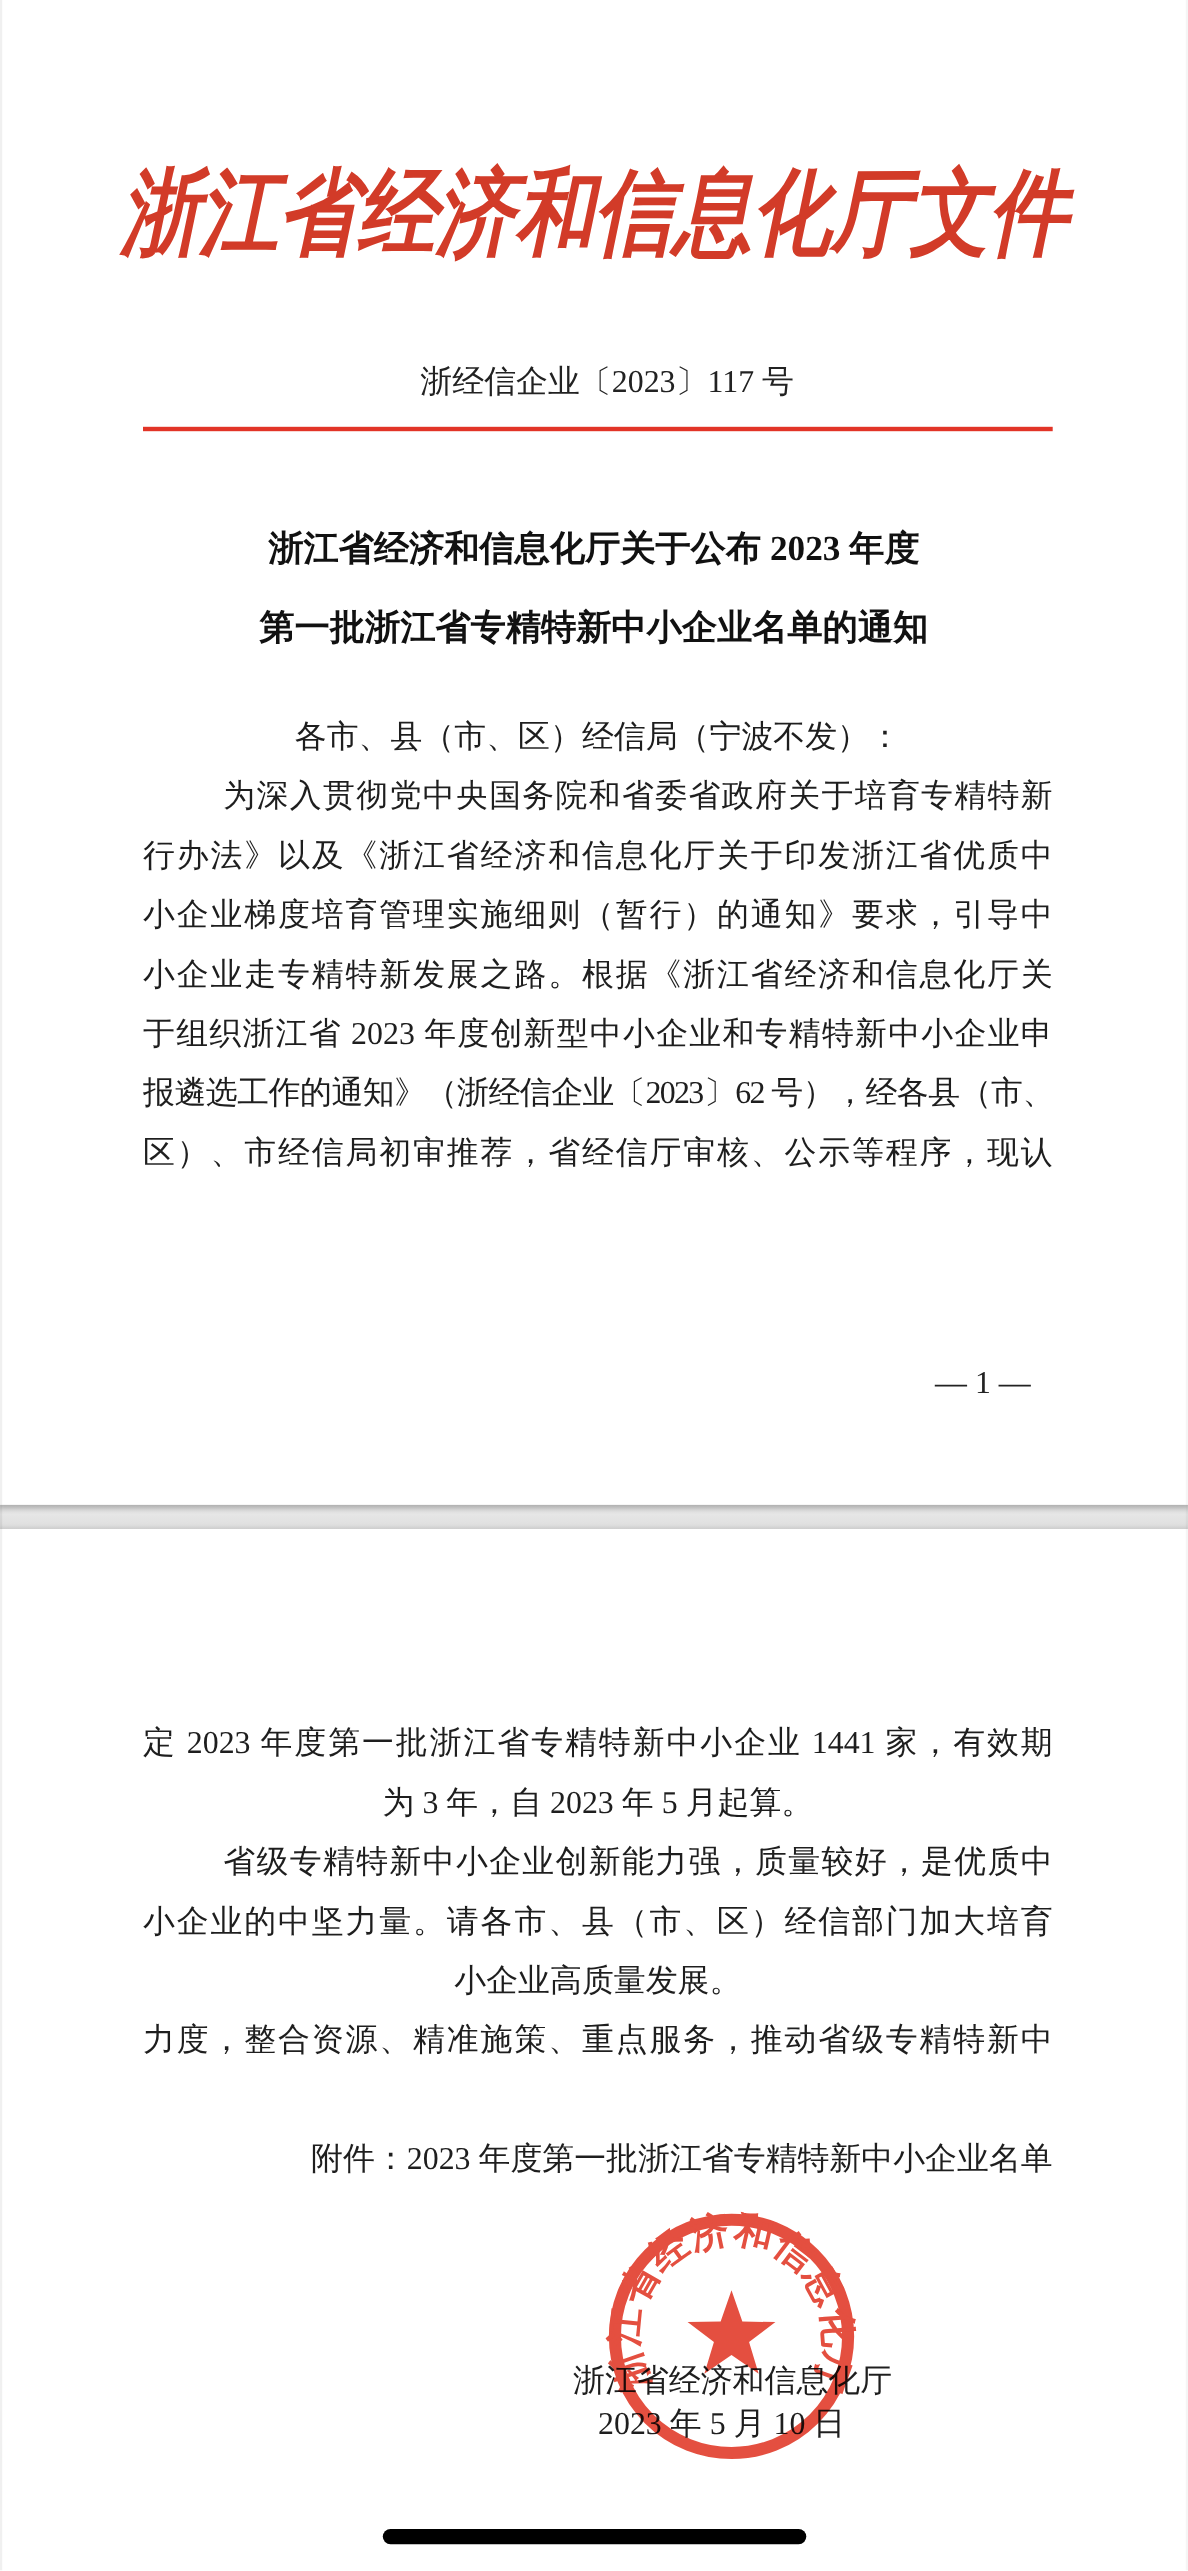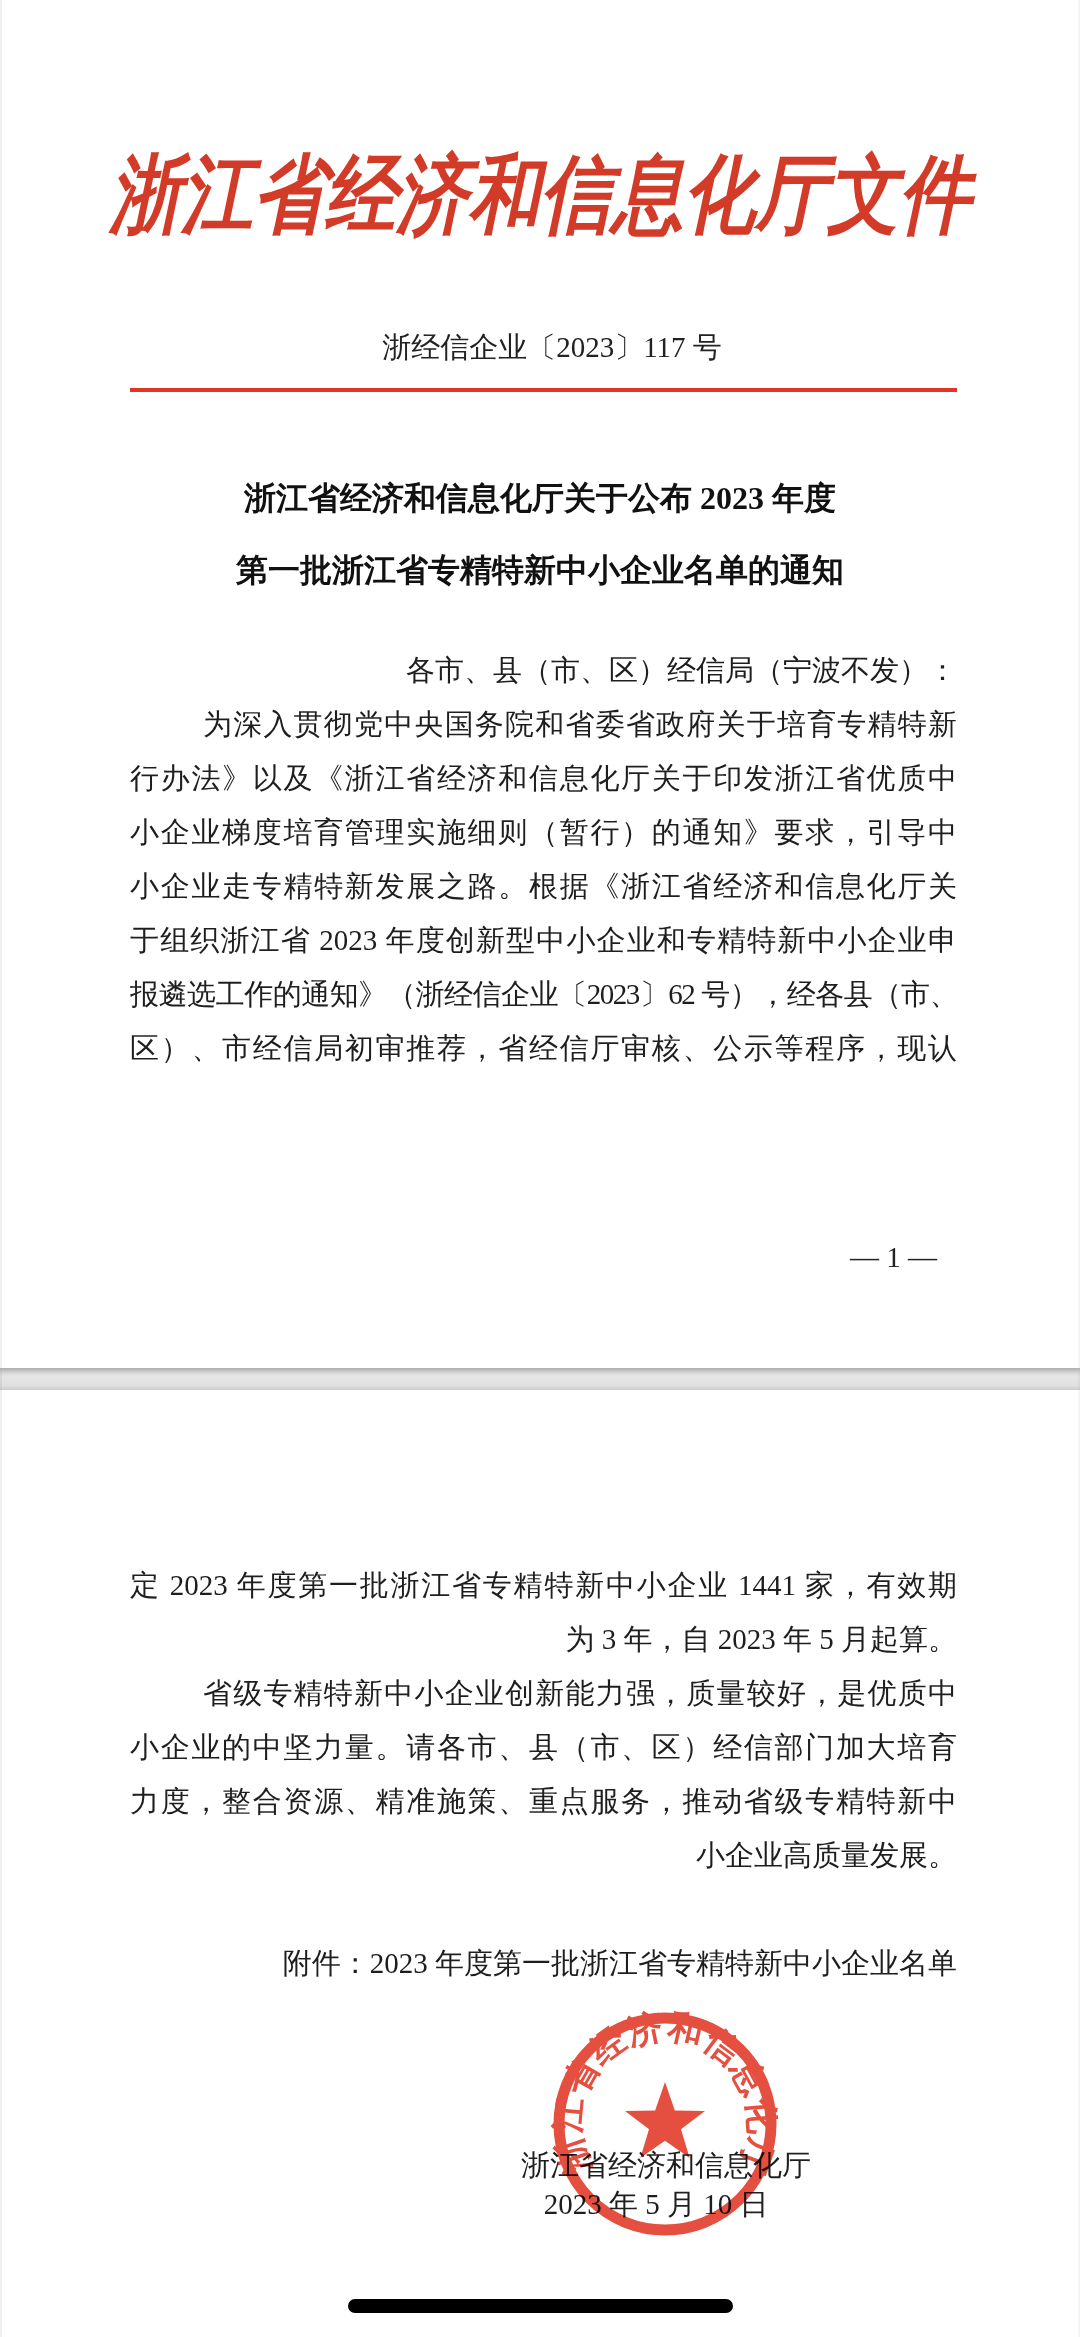--- a/index.html
+++ b/index.html
@@ -47,21 +47,21 @@
     position:absolute; top:462px; left:0; width:100%;
     text-align:center; font-size:32px; line-height:72px; font-weight:bold; color:#111;
   }
 
   .textcol {
     position:absolute; left:130px; width:827px;
     font-size:29px; color:#1e1e1e;
   }
   .textcol-1 { top:643px; }
   .textcol-2 { top:168px; }
-  .ln { line-height:54px; text-align:right; }
+  .ln { line-height:54px; text-align:center; }
   .j  { text-align:justify; text-align-last:justify; }
   .ind { text-indent:73px;text-align:right; }
   .tight { letter-spacing:-1.5px; }
 
   .page-number {
     position:absolute; top:1232px; right:143px;
     font-size:29px; line-height:50px; color:#222;
   }
 
   
@@ -124,22 +124,22 @@
 
   <div class="page-gap"></div>
 
   <section class="page page-2">
 
     <div class="textcol textcol-2">
       <div class="ln j">定 2023 年度第一批浙江省专精特新中小企业 1441 家，有效期</div>
       <div class="ln">为 3 年，自 2023 年 5 月起算。</div>
       <div class="ln ind j">省级专精特新中小企业创新能力强，质量较好，是优质中</div>
       <div class="ln j">小企业的中坚力量。请各市、县（市、区）经信部门加大培育</div>
+      <div class="ln">小企业高质量发展。</div>
       <div class="ln j">力度，整合资源、精准施策、重点服务，推动省级专精特新中</div>
-      <div class="ln">小企业高质量发展。</div>
     </div>
 
     <div class="attachment ind">附件：2023 年度第一批浙江省专精特新中小企业名单</div>
 
     <svg class="seal" viewBox="-120 -120 240 240" aria-hidden="true">
       <circle cx="0" cy="0" r="106" fill="none" stroke="#e2402f" stroke-width="11"></circle>
       <polygon fill="#e2402f" points="0,-42 9.87,-13.59 39.95,-12.98 15.98,5.19 24.69,33.98 0,16.8 -24.69,33.98 -15.98,5.19 -39.95,-12.98 -9.87,-13.59"></polygon>
       <path id="sealArc" d="M -72.9 43.8 A 85 85 0 1 1 72.9 43.8" fill="none"></path>
       <text font-size="35" font-weight="bold" fill="#e2402f" font-family="Liberation Serif, DejaVu Serif, serif" letter-spacing="1">
         <textPath href="#sealArc">浙江省经济和信息化厅</textPath>

